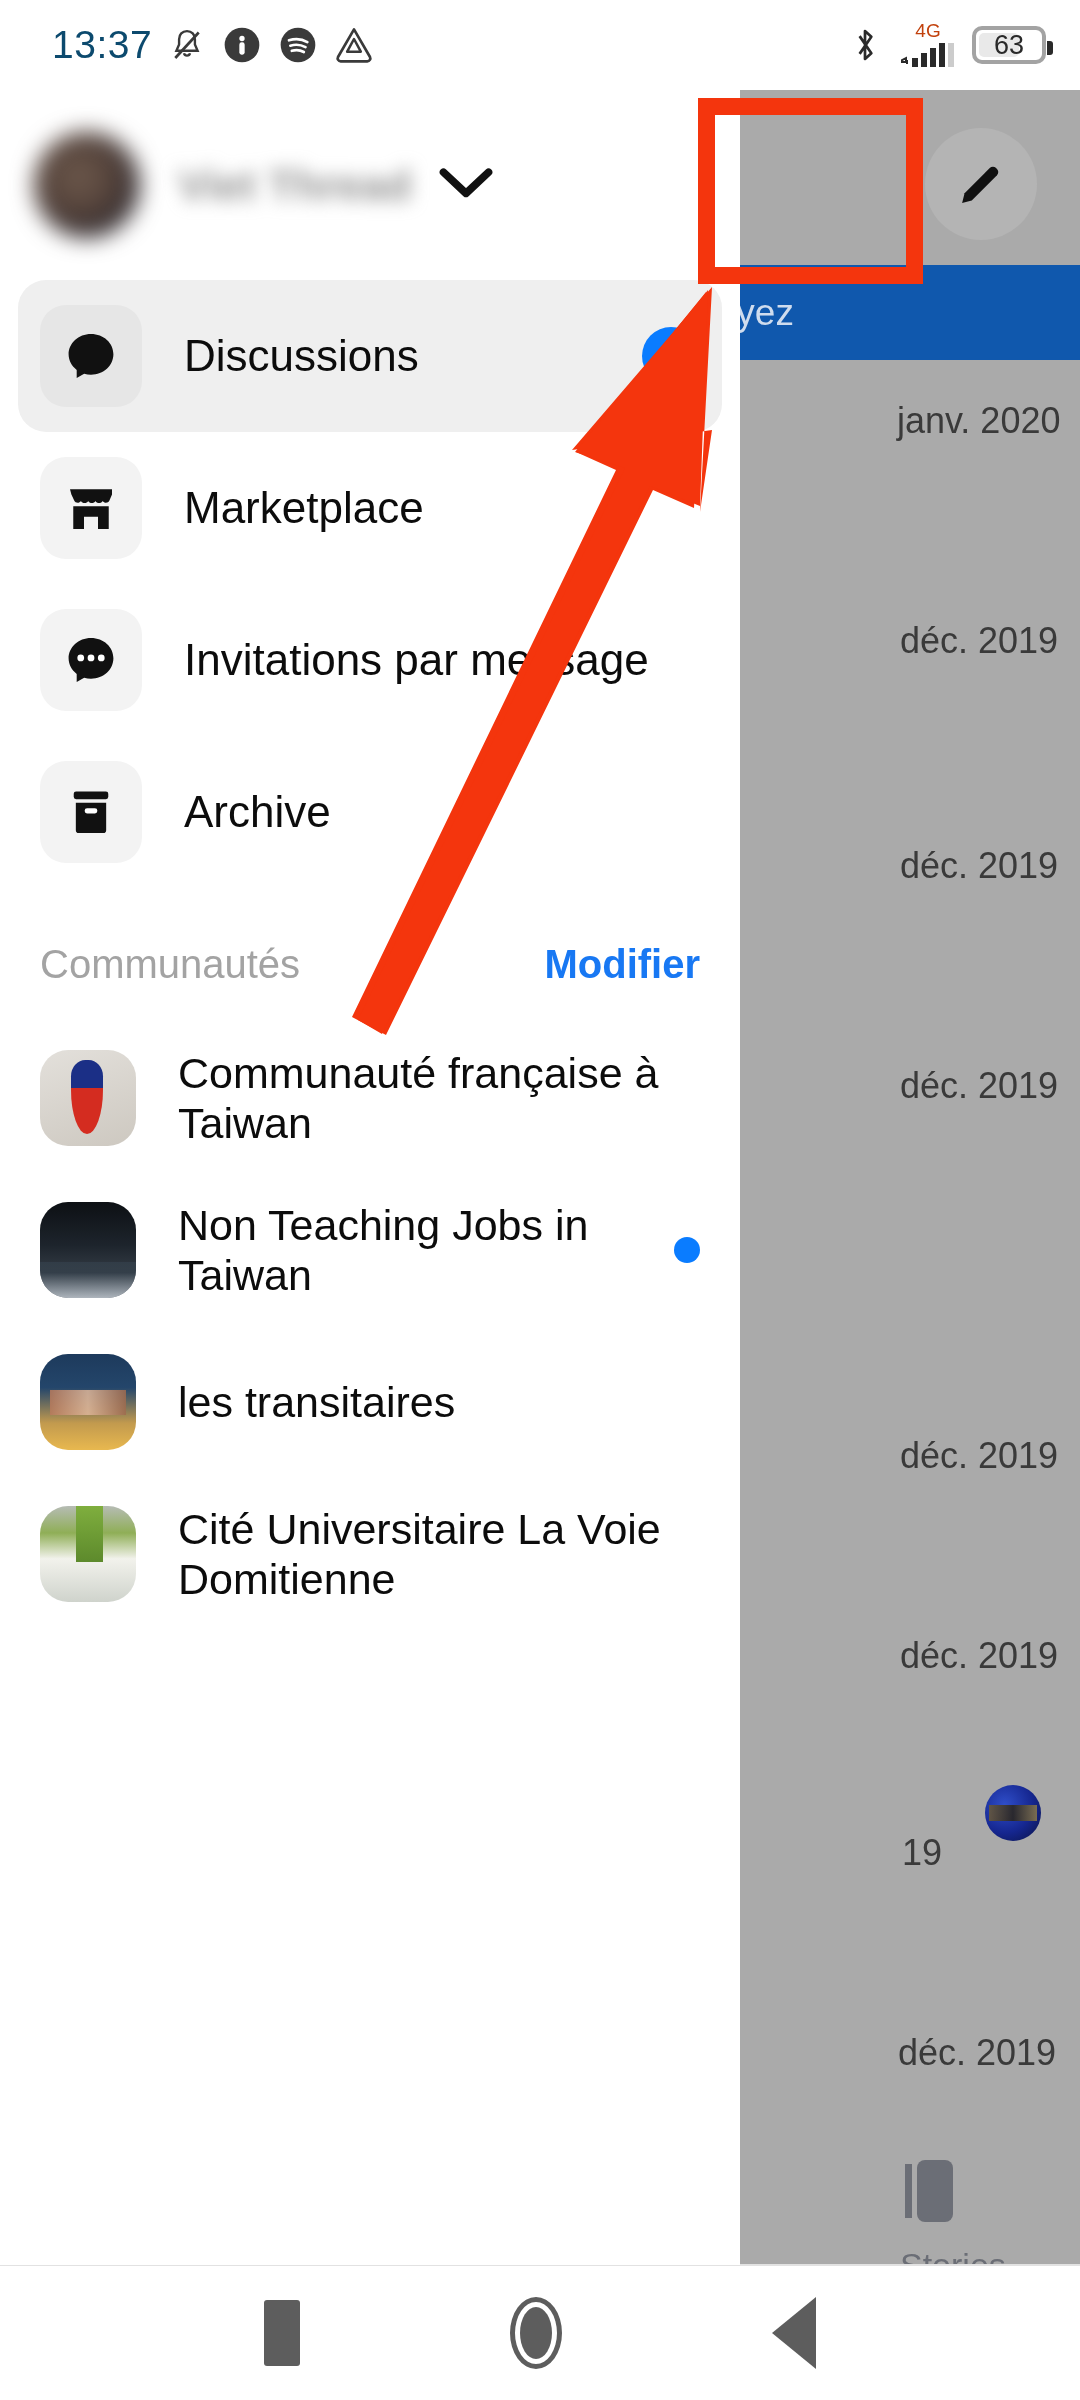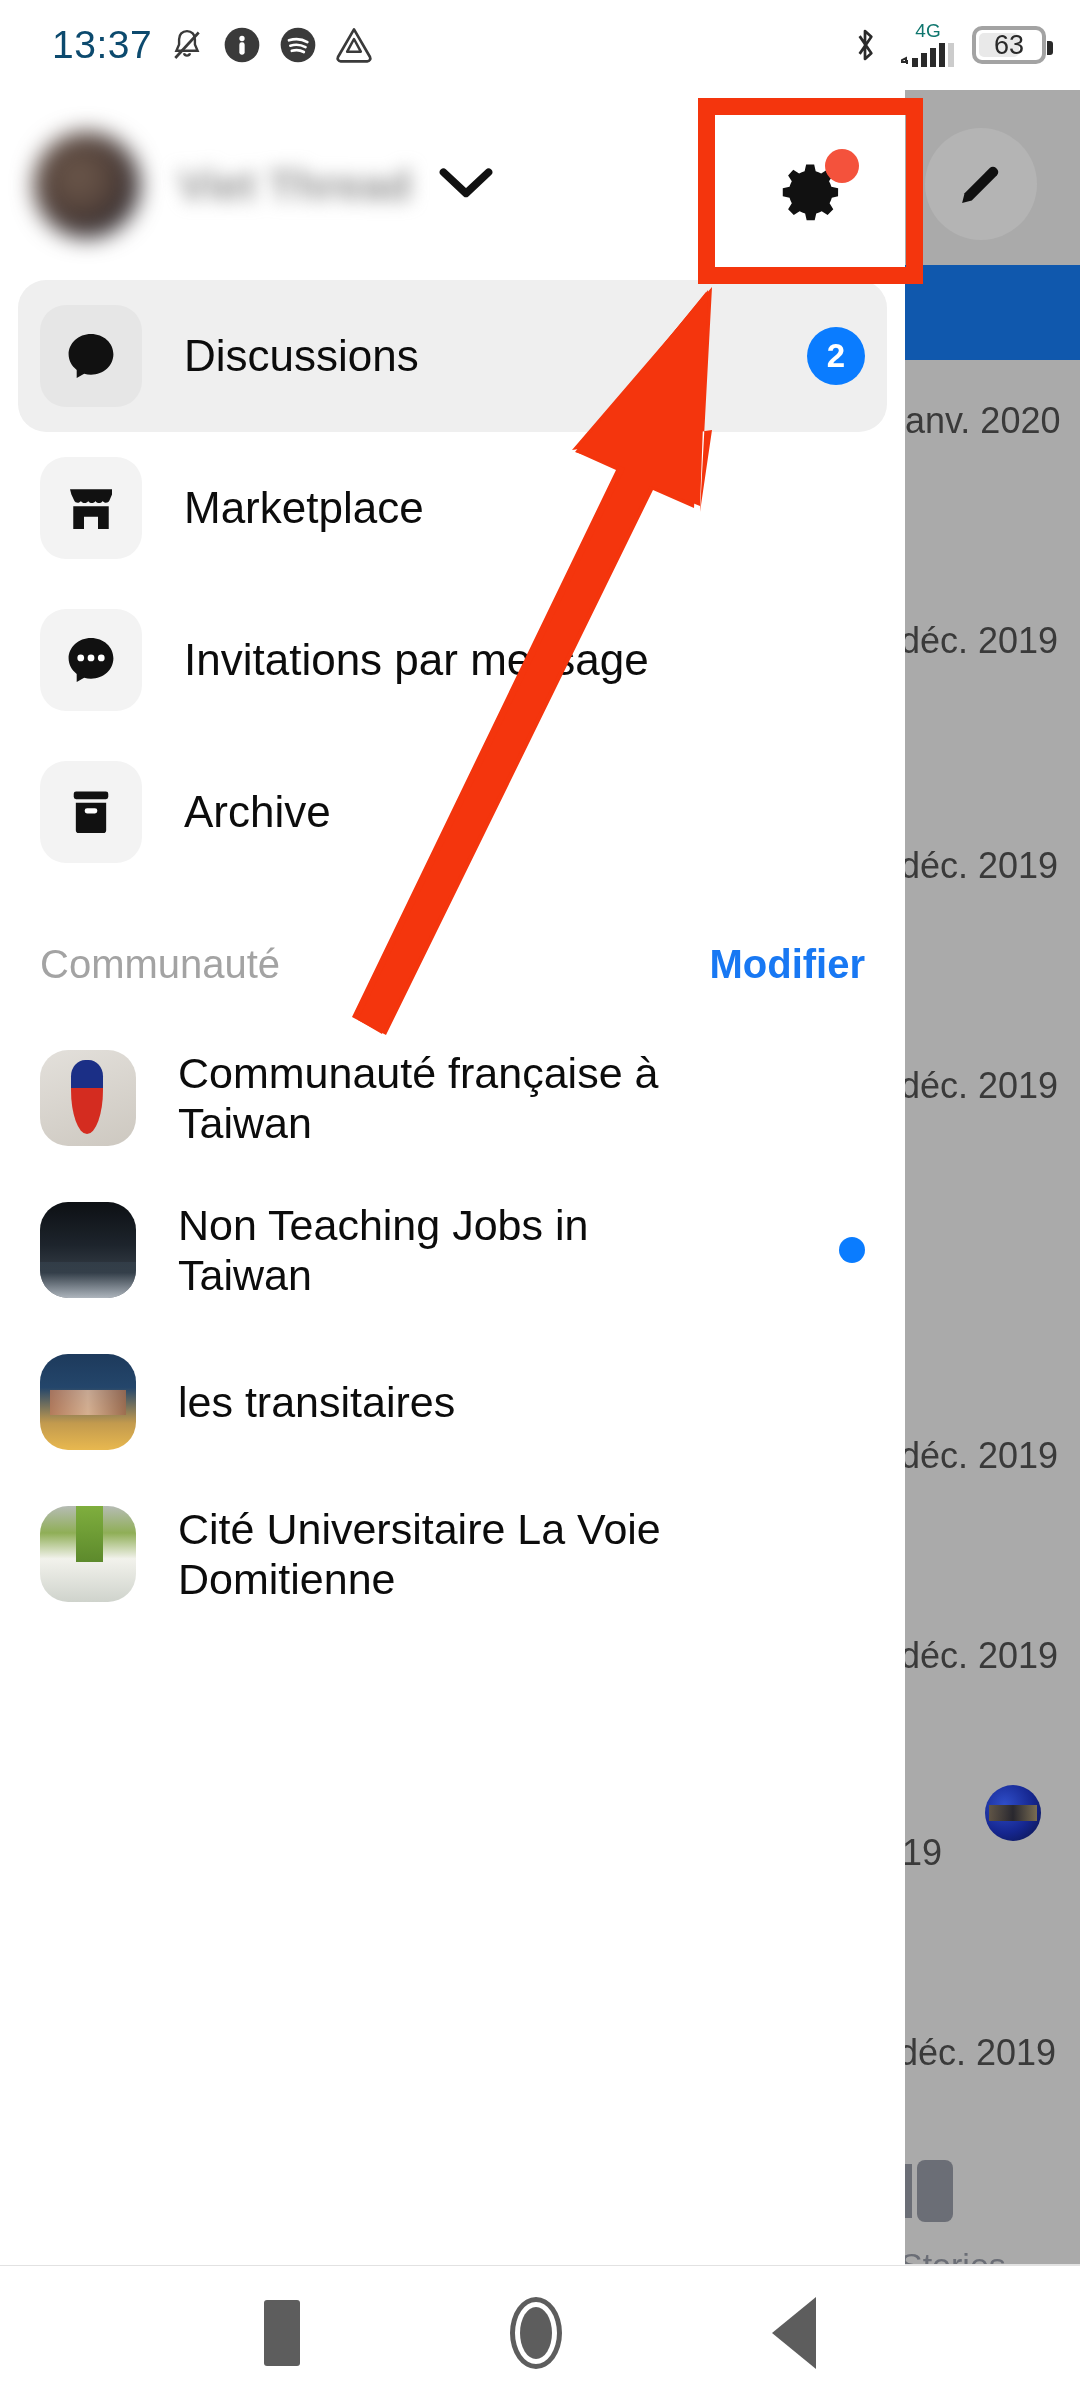--- a/index.html
+++ b/index.html
@@ -91,21 +91,21 @@
   }
   #status-clock {
     font-size: 39px; color: #0c4a6e; letter-spacing: .5px;
   }
   #status-right {
     position: absolute; right: 34px; top: 0; height: 90px;
     display: flex; align-items: center; gap: 16px;
   }
   .sb-icon { display: block; }
   .sig-label {
-    font-size: 19px; color: #0f766e; line-height: 1;
+    font-size: 19px; color: #c2410c; line-height: 1;
   }
   .battery {
     position: relative;
     width: 74px; height: 38px;
     border: 4px solid #a3a3a3; border-radius: 10px;
     display: flex; align-items: center; justify-content: center;
     background: #ffffff;
   }
   .battery::after {
     content: ""; position: absolute; right: -11px; top: 11px;
@@ -118,21 +118,21 @@
     background: #e9e9e9; border-radius: 5px;
   }
   .battery-text {
     position: relative;
     font-size: 27px; color: #2a2a2a;
   }
 
   
   #drawer {
     position: absolute; left: 0; top: 90px;
-    width: 905px; height: 2175px;
+    width: 740px; height: 2175px;
     background: #ffffff;
     z-index: 20;
     overflow: hidden;
   }
 
   
   #drawer-header {
     position: relative;
     height: 190px;
     display: flex; align-items: center;
@@ -422,21 +422,21 @@
             <rect x="4.6" y="3.2" width="14.8" height="3.3" rx="1" fill="#111"></rect>
             <path d="M5.5 8h13v11.8a1.2 1.2 0 0 1-1.2 1.2H6.7a1.2 1.2 0 0 1-1.2-1.2z" fill="#111"></path>
             <rect x="9.3" y="10.4" width="5.4" height="2.2" rx="1" fill="#fff"></rect>
           </svg>
         </span>
         <span class="menu-label">Archive</span>
       </div>
     </div>
 
     <div id="communities-header">
-      <span id="communities-title">Communauté</span>
+      <span id="communities-title">Communautés</span>
       <span id="communities-edit">Modifier</span>
     </div>
 
     <div id="community-list">
 
       <div class="community-item">
         <span class="community-avatar av-tw"></span>
         <span class="community-label">Communauté française à Taiwan</span>
       </div>
 

